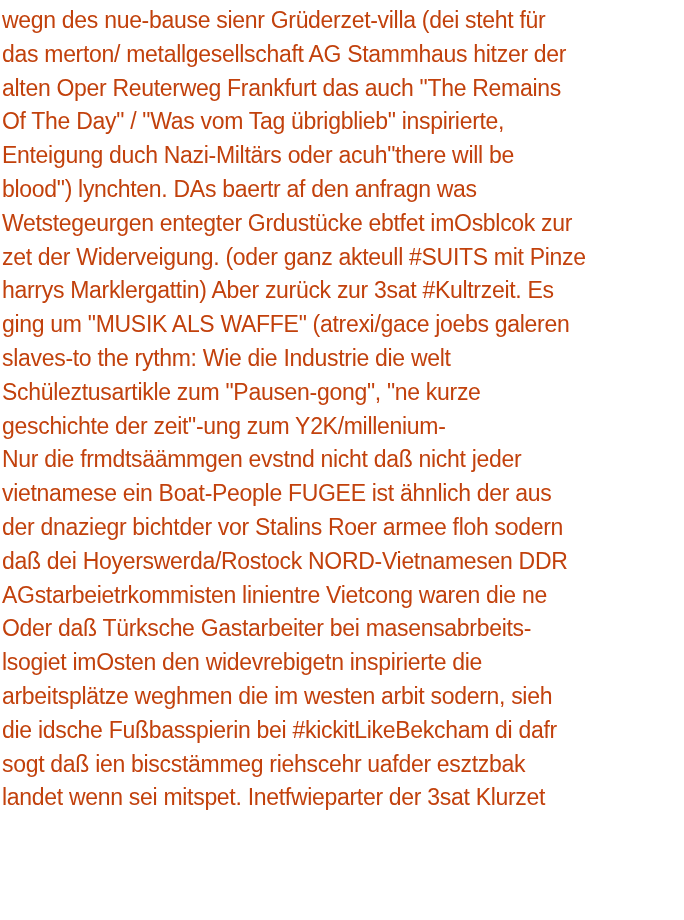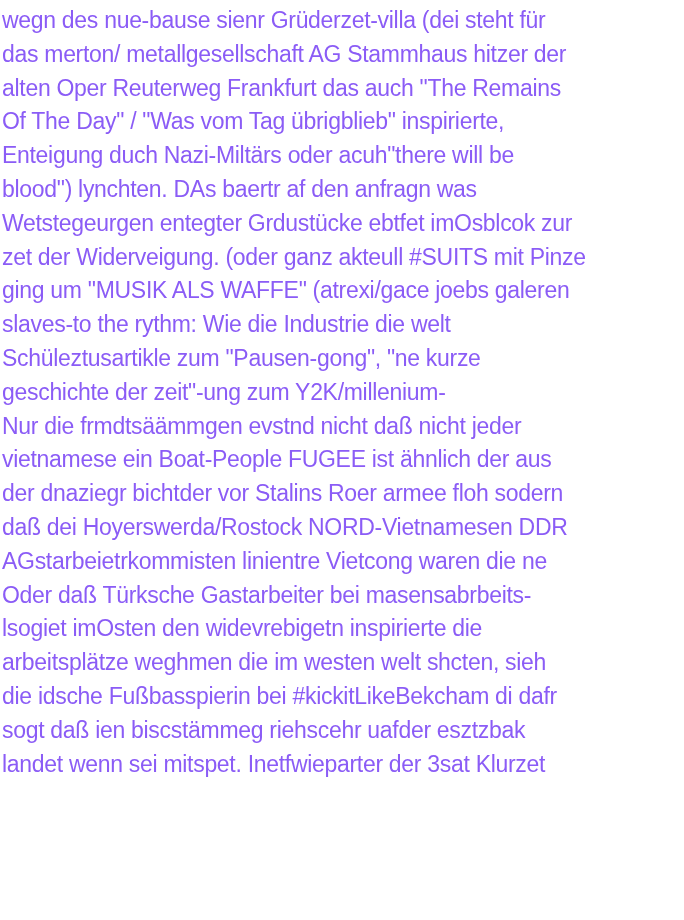--- a/index.html
+++ b/index.html
@@ -14,48 +14,49 @@
   }
   .page {
     box-sizing: border-box;
     width: 684px;
     height: 920px;
     padding: 4px 0 0 2px;
     font-family: "Liberation Sans", "DejaVu Sans", sans-serif;
     font-size: 23px;
     line-height: 33.8px;
     letter-spacing: -0.3px;
-    color: #8b5cf6;
+    color: #c2410c;
   }
   .line {
     height: 33.8px;
     white-space: pre;
     overflow: hidden;
   }
 </style>
 </head>
 <body>
 
 <div class="page">
   <div class="line">wegn des nue-bause sienr Grüderzet-villa (dei steht für</div>
   <div class="line">das merton/ metallgesellschaft AG Stammhaus hitzer der</div>
   <div class="line">alten Oper Reuterweg Frankfurt das auch "The Remains</div>
   <div class="line">Of The Day" / "Was vom Tag übrigblieb" inspirierte,</div>
   <div class="line">Enteigung duch Nazi-Miltärs oder acuh"there will be</div>
   <div class="line">blood") lynchten. DAs baertr af den anfragn was</div>
   <div class="line">Wetstegeurgen entegter Grdustücke ebtfet imOsblcok zur</div>
   <div class="line">zet der Widerveigung. (oder ganz akteull #SUITS mit Pinze</div>
+  <div class="line">harrys Marklergattin) Aber zurück zur 3sat #Kultrzeit. Es</div>
   <div class="line">ging um "MUSIK ALS WAFFE" (atrexi/gace joebs galeren</div>
   <div class="line">slaves-to the rythm: Wie die Industrie die welt</div>
   <div class="line">Schüleztusartikle zum "Pausen-gong", "ne kurze</div>
   <div class="line">geschichte der zeit"-ung zum Y2K/millenium-</div>
   <div class="line">Nur die frmdtsäämmgen evstnd nicht daß nicht jeder</div>
   <div class="line">vietnamese ein Boat-People FUGEE ist ähnlich der aus</div>
   <div class="line">der dnaziegr bichtder vor Stalins Roer armee floh sodern</div>
   <div class="line">daß dei Hoyerswerda/Rostock NORD-Vietnamesen DDR</div>
   <div class="line">AGstarbeietrkommisten linientre Vietcong waren die ne</div>
   <div class="line">Oder daß Türksche Gastarbeiter bei masensabrbeits-</div>
   <div class="line">lsogiet imOsten den widevrebigetn inspirierte die</div>
-  <div class="line">arbeitsplätze weghmen die im westen welt shcten, sieh</div>
+  <div class="line">arbeitsplätze weghmen die im westen arbit sodern, sieh</div>
   <div class="line">die idsche Fußbasspierin bei #kickitLikeBekcham di dafr</div>
   <div class="line">sogt daß ien biscstämmeg riehscehr uafder esztzbak</div>
   <div class="line">landet wenn sei mitspet. Inetfwieparter der 3sat Klurzet</div>
 </div>
 
 </body></html>

